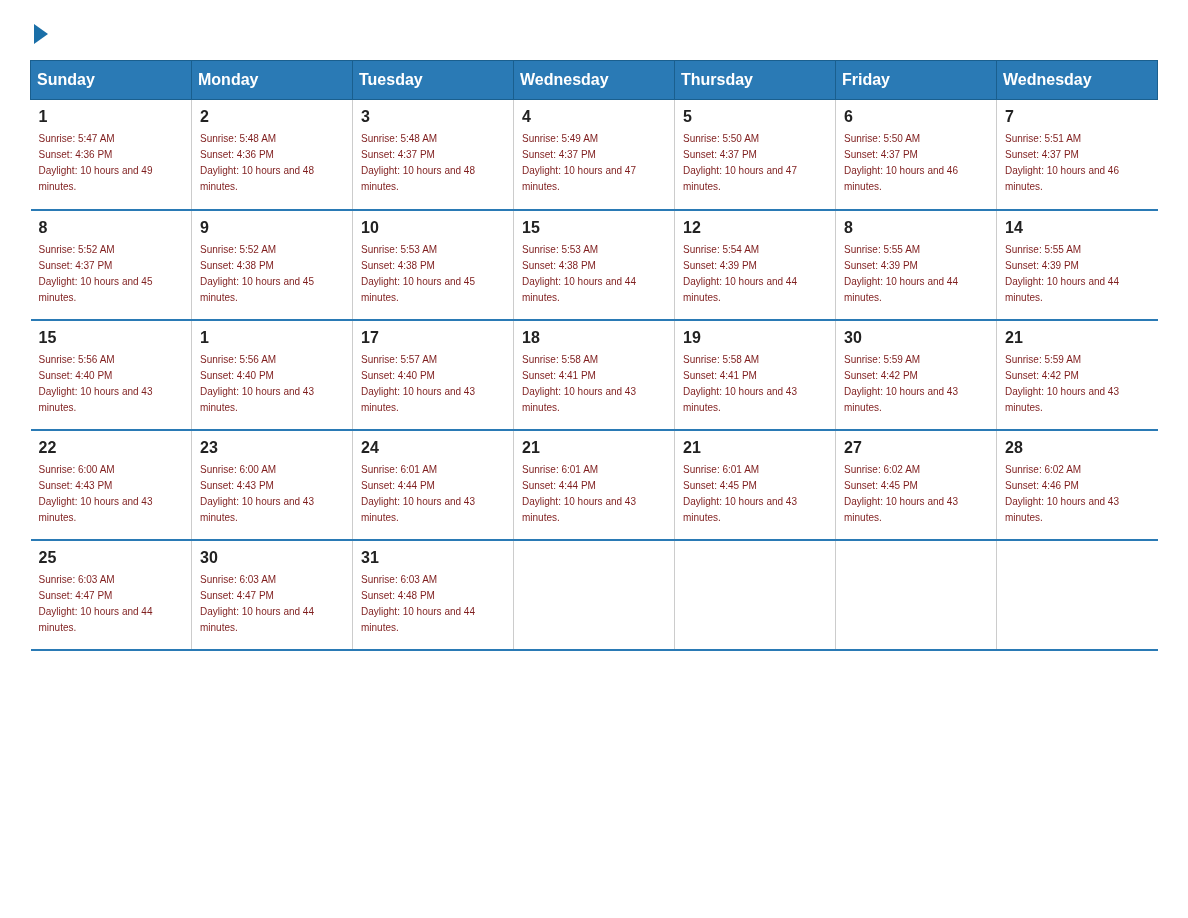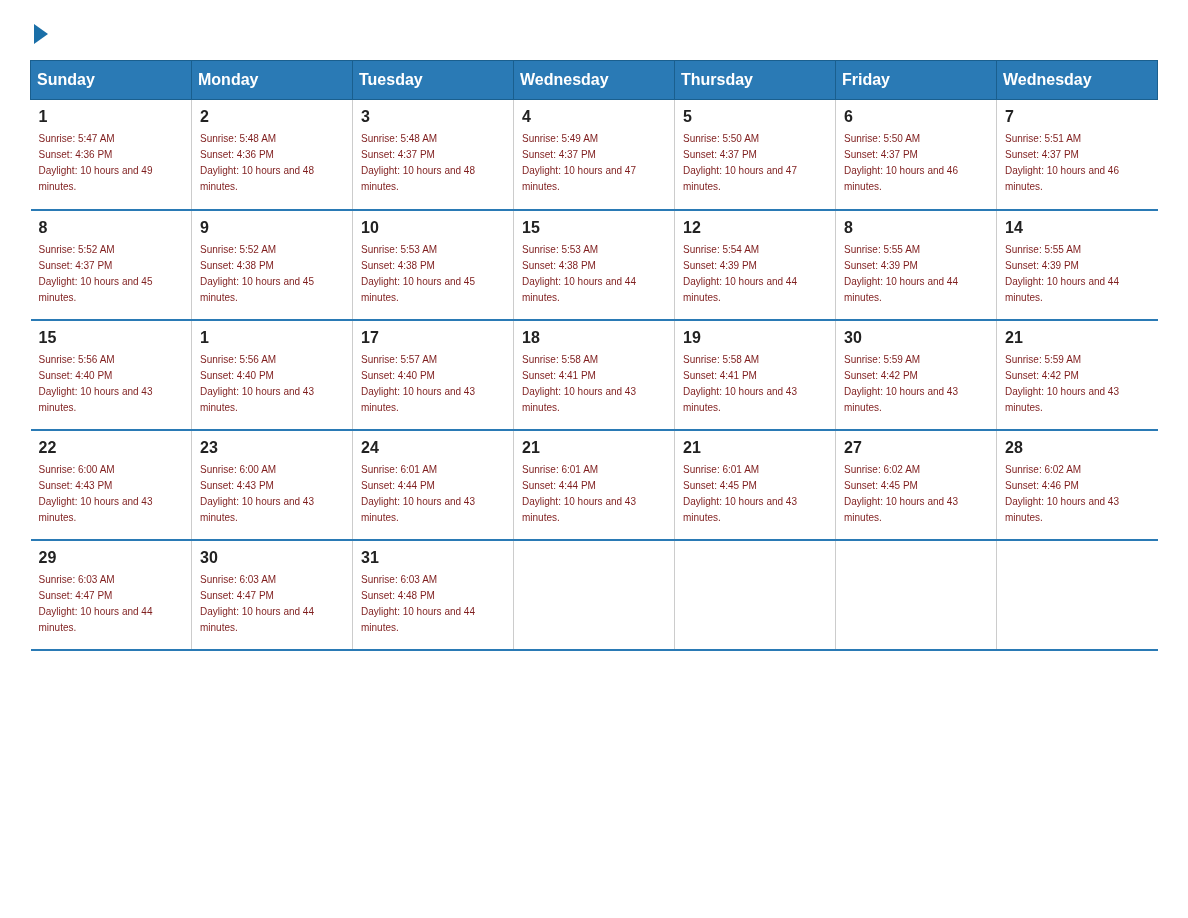--- a/index.html
+++ b/index.html
@@ -253,21 +253,21 @@
           <span class="day-number">27</span>
           <span class="day-info">Sunrise: 6:02 AM<br>Sunset: 4:45 PM<br>Daylight: 10 hours and 43 minutes.</span>
         </td>
         <td>
           <span class="day-number">28</span>
           <span class="day-info">Sunrise: 6:02 AM<br>Sunset: 4:46 PM<br>Daylight: 10 hours and 43 minutes.</span>
         </td>
       </tr>
       <tr>
         <td>
-          <span class="day-number">29</span>
+          <span class="day-number">25</span>
           <span class="day-info">Sunrise: 6:03 AM<br>Sunset: 4:47 PM<br>Daylight: 10 hours and 44 minutes.</span>
         </td>
         <td>
           <span class="day-number">30</span>
           <span class="day-info">Sunrise: 6:03 AM<br>Sunset: 4:47 PM<br>Daylight: 10 hours and 44 minutes.</span>
         </td>
         <td>
           <span class="day-number">31</span>
           <span class="day-info">Sunrise: 6:03 AM<br>Sunset: 4:48 PM<br>Daylight: 10 hours and 44 minutes.</span>
         </td>

